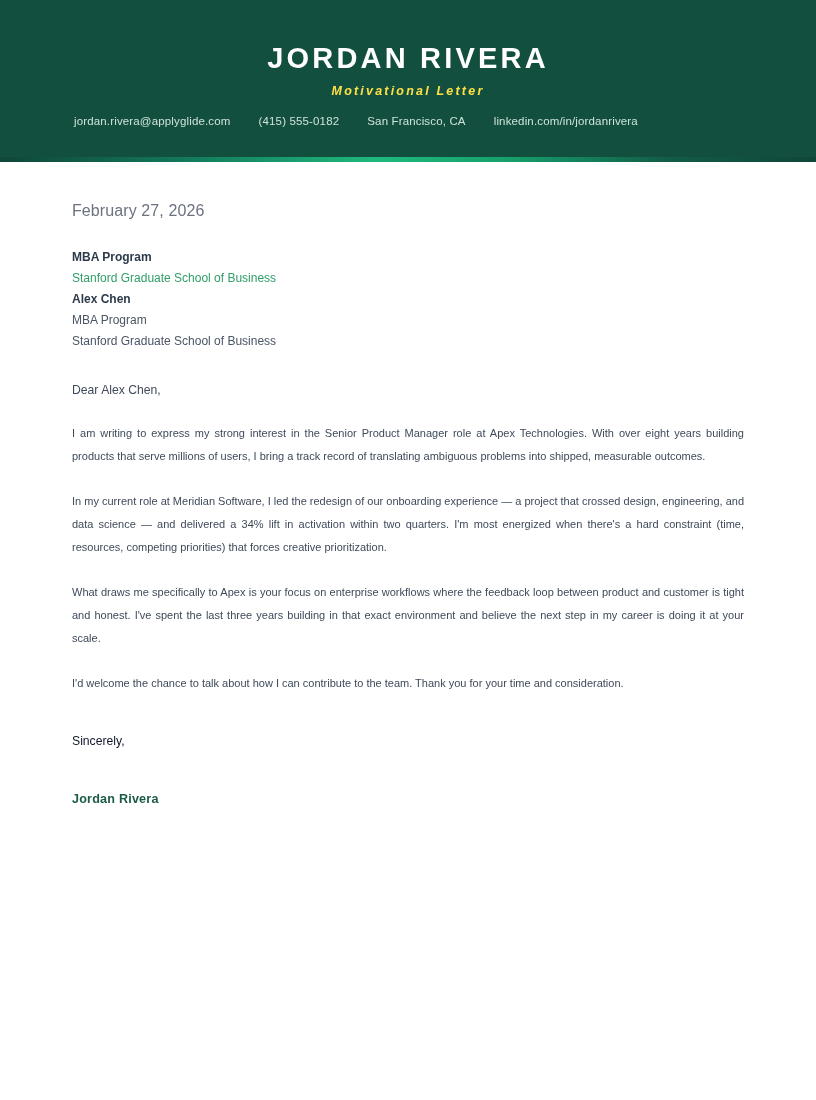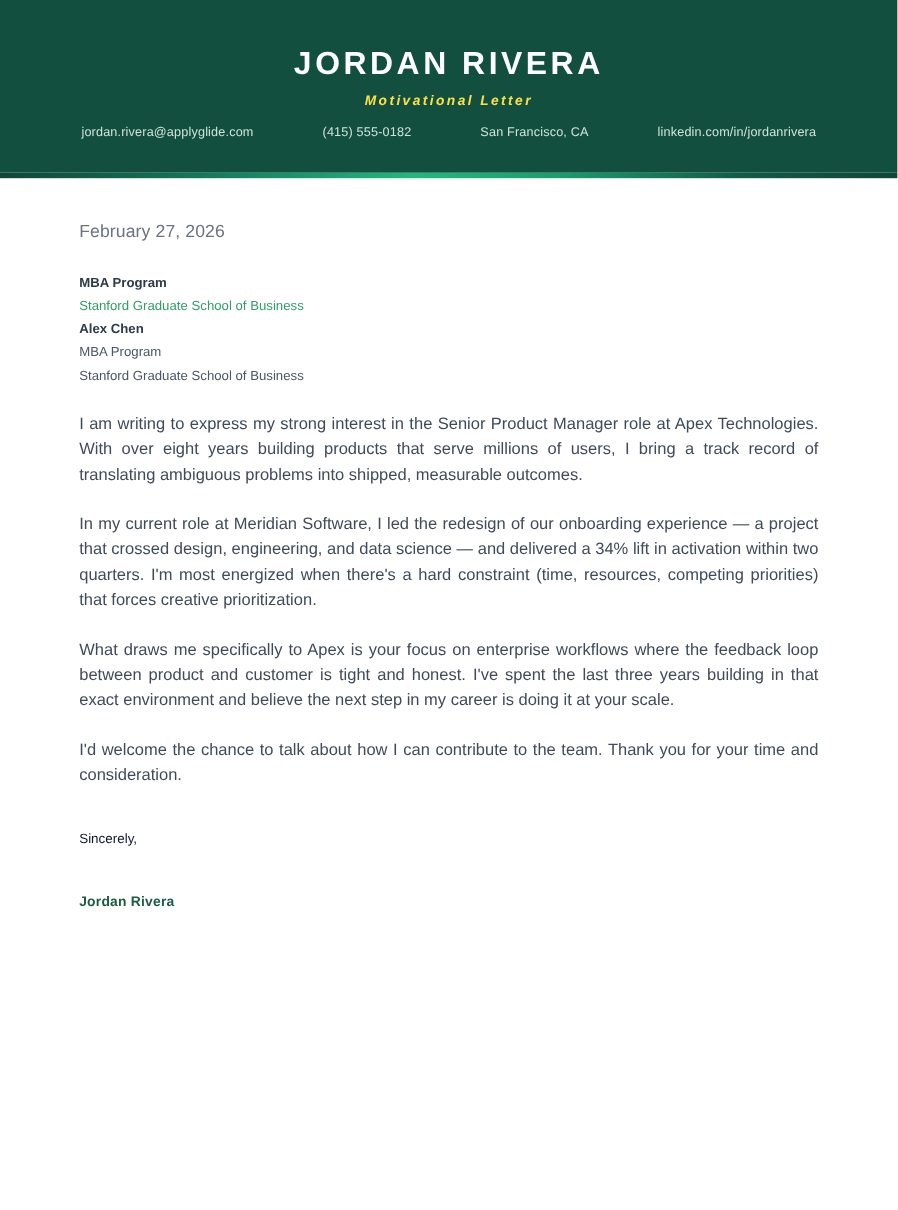--- a/index.html
+++ b/index.html
@@ -44,25 +44,24 @@
     font-size: 12.5px;
     font-style: italic;
     font-weight: bold;
     color: #fde047;
     letter-spacing: 2.2px;
   }
 
   .header-contact {
     margin-top: 17px;
     display: flex;
-    justify-content: space-between;
+    justify-content: flex-start;
     align-items: baseline;
     flex-wrap: wrap;
     column-gap: 0;
-    gap: 34px;
   }
 
   .contact-item {
     font-size: 11.5px;
     color: #cfe3da;
     letter-spacing: 0.15px;
     padding: 0 14px;
     white-space: nowrap;
   }
 
@@ -110,21 +109,21 @@
 
   .salutation {
     margin-top: 28px;
     font-size: 12.2px;
     line-height: 20px;
     color: #3f4a5a;
   }
 
   .para {
     margin-top: 22px;
-    font-size: 15px;
+    font-size: 11px;
     line-height: 23px;
     color: #3f4a5a;
     text-align: justify;
   }
 
   .closing {
     margin-top: 36px;
     font-size: 12.2px;
     line-height: 20px;
     color: #0f172a;
@@ -162,20 +161,21 @@
     <div class="date">February 27, 2026</div>
 
     <div class="recipient">
       <div class="recipient-line bold-dark">MBA Program</div>
       <div class="recipient-line accent">Stanford Graduate School of Business</div>
       <div class="recipient-line bold-dark">Alex Chen</div>
       <div class="recipient-line">MBA Program</div>
       <div class="recipient-line">Stanford Graduate School of Business</div>
     </div>
 
+    <p class="salutation">Dear Alex Chen,</p>
 
     <p class="para">I am writing to express my strong interest in the Senior Product Manager role at Apex Technologies. With over eight years building products that serve millions of users, I bring a track record of translating ambiguous problems into shipped, measurable outcomes.</p>
     <p class="para">In my current role at Meridian Software, I led the redesign of our onboarding experience — a project that crossed design, engineering, and data science — and delivered a 34% lift in activation within two quarters. I'm most energized when there's a hard constraint (time, resources, competing priorities) that forces creative prioritization.</p>
     <p class="para">What draws me specifically to Apex is your focus on enterprise workflows where the feedback loop between product and customer is tight and honest. I've spent the last three years building in that exact environment and believe the next step in my career is doing it at your scale.</p>
     <p class="para">I'd welcome the chance to talk about how I can contribute to the team. Thank you for your time and consideration.</p>
 
     <p class="closing">Sincerely,</p>
 
     <div class="signature">Jordan Rivera</div>
 

